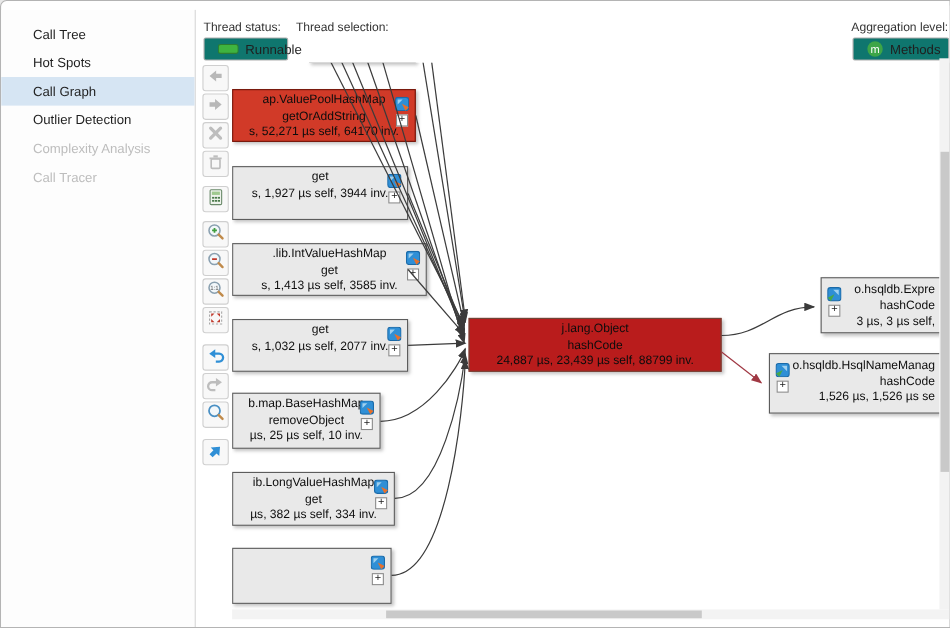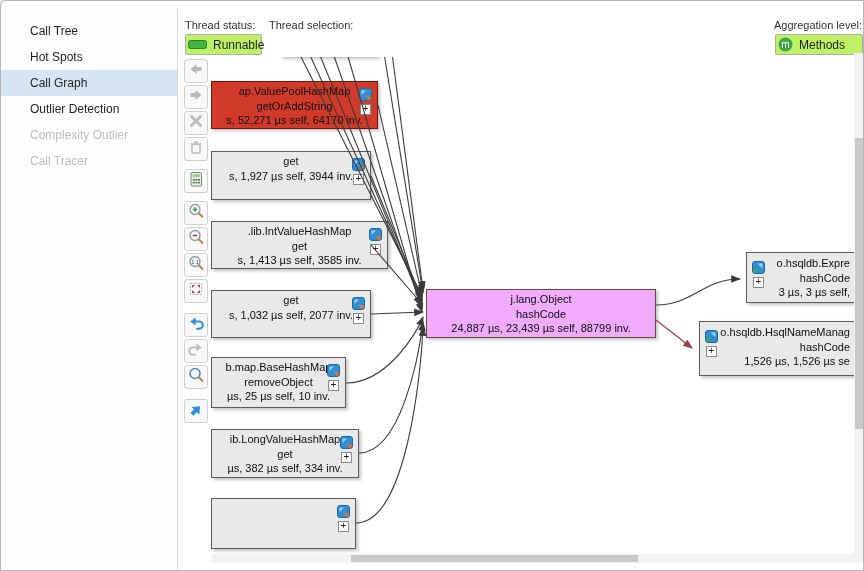--- a/index.html
+++ b/index.html
@@ -13,37 +13,37 @@
   .sb-item.sub{height:26px;padding-left:29px;}
   .sb-label{font-size:12px;color:#1f1f1f;white-space:nowrap;}
   .sb-item.disabled .sb-label{color:#bdbdbd;}
   .sb-item.selected{background:#d6e5f3;}
   .gapA{margin-top:2px;}
   .sb-more{position:absolute;left:82px;bottom:0px;font-size:9px;color:#333;}
   
   .main{position:absolute;left:178px;top:0;width:686px;height:571px;background:#fff;}
   .topbar{position:absolute;left:0;top:4px;width:100%;height:52px;background:#fff;z-index:3;}
   .tb-label{position:absolute;font-size:11px;color:#333;white-space:nowrap;}
-  .dropdown{position:absolute;height:21px;border:1px solid #adadad;border-radius:2px;background:#bef264;
-            display:flex;align-items:center;gap:6px;padding:0 2px;font-size:12px;color:#1f1f1f;top:29px;}
+  .dropdown{position:absolute;height:21px;border:1px solid #adadad;border-radius:2px;background:#0f766e;
+            display:flex;align-items:center;gap:6px;padding:0 12px;font-size:12px;color:#1f1f1f;top:29px;}
   .dd-ic{display:flex;flex:none;}
   
   .gtoolbar{position:absolute;left:5px;top:58px;width:26px;display:flex;flex-direction:column;gap:2px;z-index:4;}
   .gt-btn{width:24px;height:24px;border:1px solid #cfcfcf;border-radius:3px;background:#f8f8f8;
           display:flex;align-items:center;justify-content:center;}
   .gt-btn.gap{margin-top:6px;}
   .gt-btn.biggap{margin-top:8px;}
   
   .viewport{position:absolute;left:32px;top:52px;width:643px;height:501px;overflow:hidden;background:#fff;z-index:1;}
   .edges{position:absolute;left:0;top:0;z-index:2;pointer-events:none;}
   .gnode{position:absolute;border:1.5px solid #5c5c5c;background:#e9e9e9;
          box-shadow:2px 2px 3px rgba(80,80,80,.35);font-size:11px;line-height:14.5px;color:#0d0d0d;
          text-align:center;padding-top:2px;z-index:1;}
   .gnode.red{background:#d13a28;border-color:#701409;}
-  .gnode.salmon{background:#f0abfc;border-color:#6e4537;}
+  .gnode.salmon{background:#b91c1c;border-color:#6e4537;}
   .nline{white-space:nowrap;}
   .gnode.clipR{text-align:right;}
   .gnode.clipR .nlines{position:absolute;top:3px;}
   .x-icon{position:absolute;width:13px;height:13px;}
   .plus-btn{position:absolute;width:11px;height:11px;border:1px solid #8a8a8a;background:#fff;
             font-size:10px;line-height:8px;text-align:center;color:#1a1a1a;}
   .exp-right .x-icon{right:5px;top:6px;} .exp-right .plus-btn{right:6px;top:22px;}
   .exp-left  .x-icon{left:5px;top:8px;}  .exp-left  .plus-btn{left:6px;top:24px;}
   
   .vscroll{position:absolute;left:675px;top:52px;width:11px;height:501px;background:#f3f3f3;z-index:5;}
@@ -64,21 +64,21 @@
       <div class="sb-item sub">
         <span class="sb-label">Hot Spots</span>
       </div>
       <div class="sb-item sub selected">
         <span class="sb-label">Call Graph</span>
       </div>
       <div class="sb-item sub">
         <span class="sb-label">Outlier Detection</span>
       </div>
       <div class="sb-item sub disabled">
-        <span class="sb-label">Complexity Outlier</span>
+        <span class="sb-label">Complexity Analysis</span>
       </div>
       <div class="sb-item sub disabled">
         <span class="sb-label">Call Tracer</span>
       </div>
       <div class="sb-more">▾</div>
     </aside>
 
   <div class="main">
 
     <div class="topbar">

